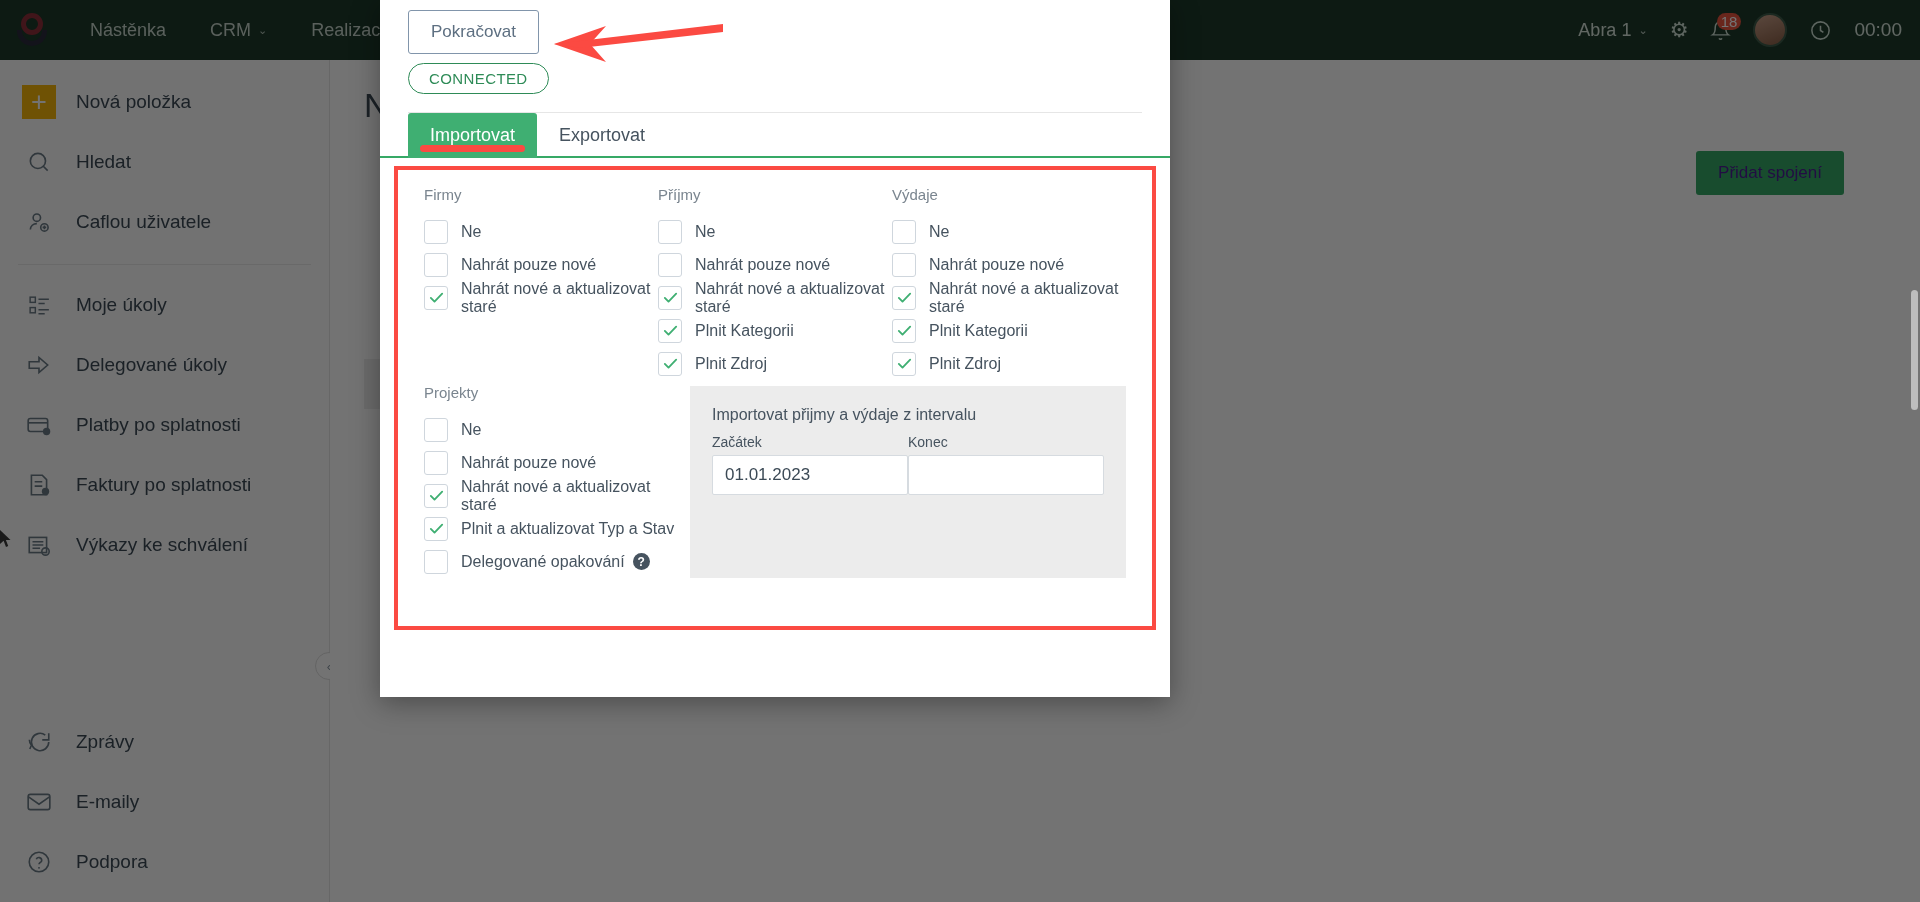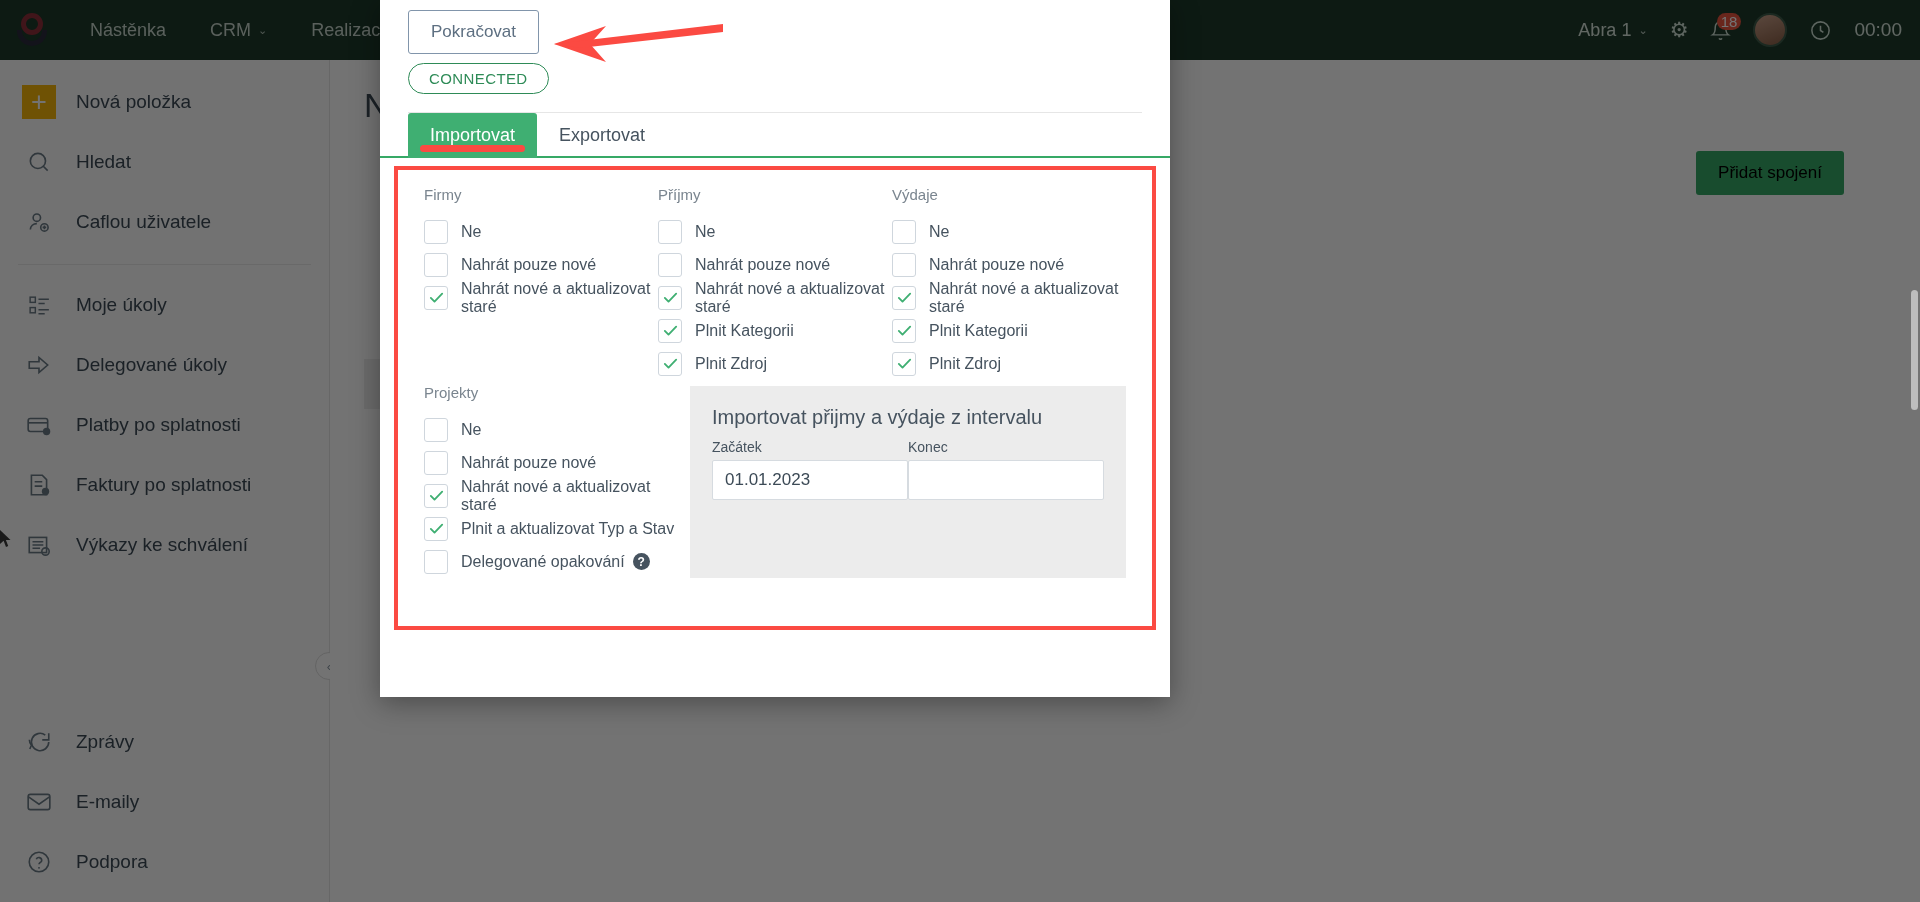--- a/index.html
+++ b/index.html
@@ -88,21 +88,21 @@
   .settings-wrap { display: flex; margin-top: 34px; gap: 0; }
   .settings-nav { width: 265px; }
   .set-item {
     height: 50px; display: flex; align-items: center; padding-left: 26px;
     color: #46535f; font-size: 18px;
   }
   .set-item.active { background: #ededed; font-weight: 600; }
   .settings-body { flex: 1; padding-left: 40px; position: relative; }
   .btn-primary-ghost {
     position: absolute; right: 42px; top: -8px;
-    background: #36a966; color: #000000; border: none; border-radius: 3px;
+    background: #36a966; color: #4c1d95; border: none; border-radius: 3px;
     padding: 12px 22px; font-size: 17px; font-family: inherit;
   }
   .conn-note { color: #3c4a56; font-size: 17px; margin-top: 60px; }
   .ext-link { color: #3c4a56; }
   .conn-row {
     margin-top: 48px; display: flex; align-items: center; gap: 26px;
   }
   .btn-green-sm {
     background: #36a966; color: #fff; border: none; border-radius: 3px;
     padding: 11px 20px; font-size: 17px; font-family: inherit;
@@ -170,21 +170,21 @@
   .chk-label { font-size: 16px; color: #46535f; display: flex; align-items: center; gap: 8px; }
   .help-dot {
     width: 17px; height: 17px; border-radius: 50%; background: #46535f; color: #fff;
     font-size: 12px; display: inline-flex; align-items: center; justify-content: center;
     font-weight: bold;
   }
 
   .interval-panel {
     background: #ececec; padding: 20px 22px 26px 22px; margin-top: 2px;
   }
-  .interval-title { font-size: 20px; color: #46535f; margin-bottom: 10px; }
+  .interval-title { font-size: 16px; color: #46535f; margin-bottom: 10px; }
   .field-row { display: flex; gap: 0; }
   .field { flex: 1; }
   .field-label { font-size: 14px; color: #46535f; margin-bottom: 5px; }
   .field-input {
     width: 100%; height: 40px; background: #fff; border: 1px solid #d6dbe0;
     border-radius: 2px; font-size: 17px; color: #3c4a56; padding: 0 12px;
     font-family: inherit;
   }
 
   .modal-foot {

